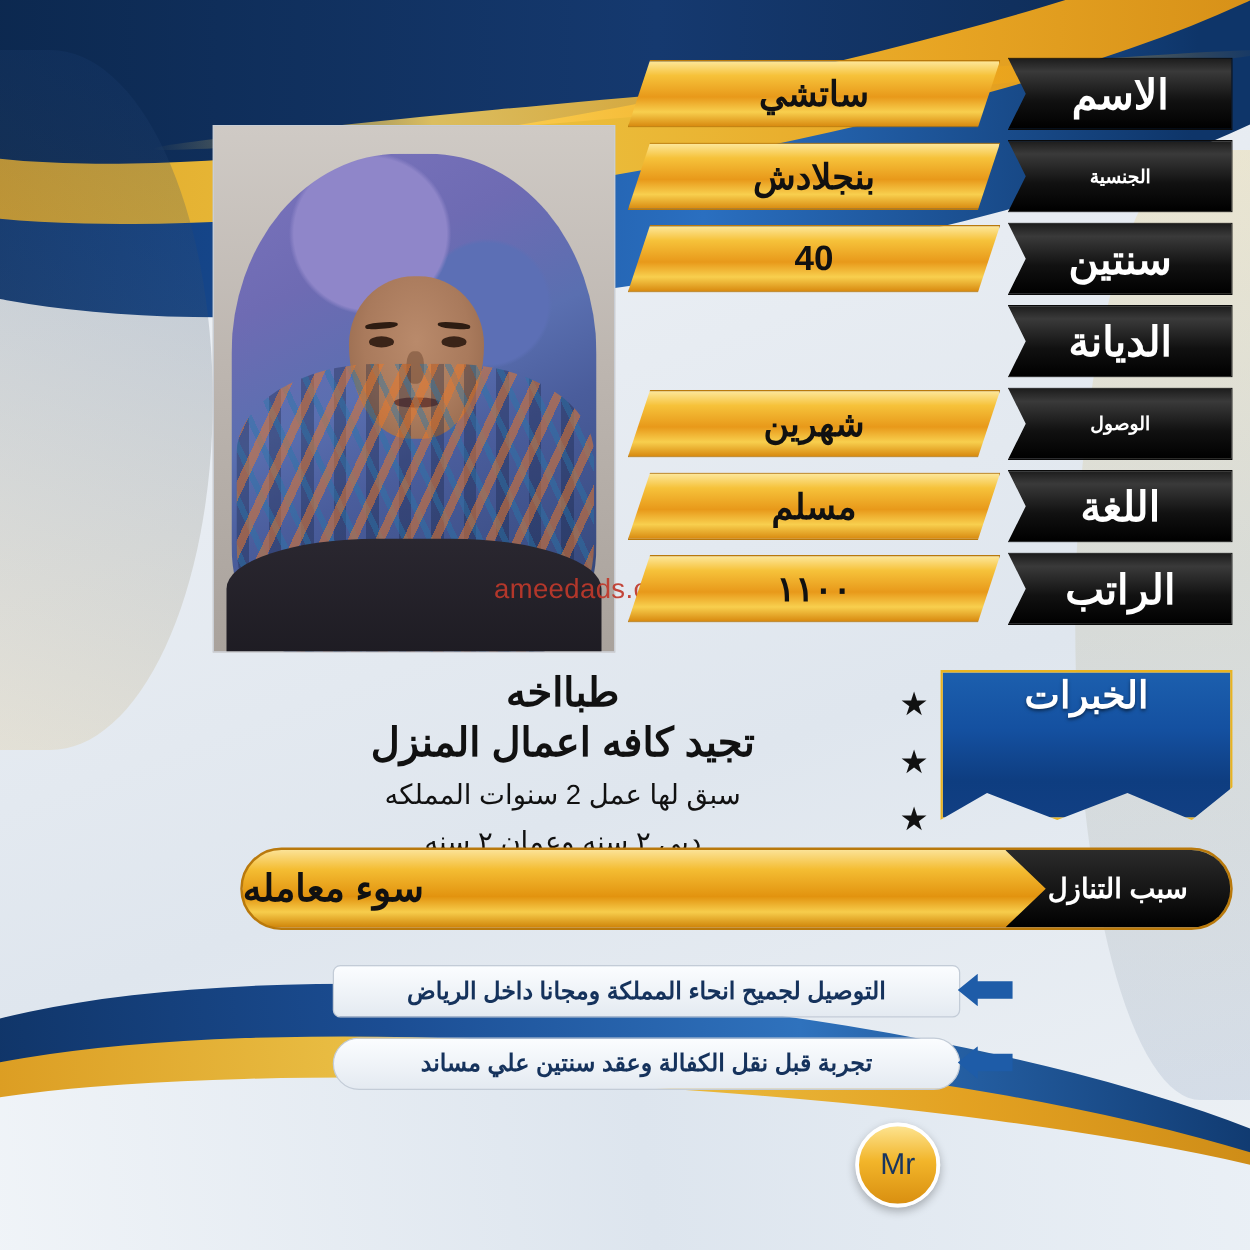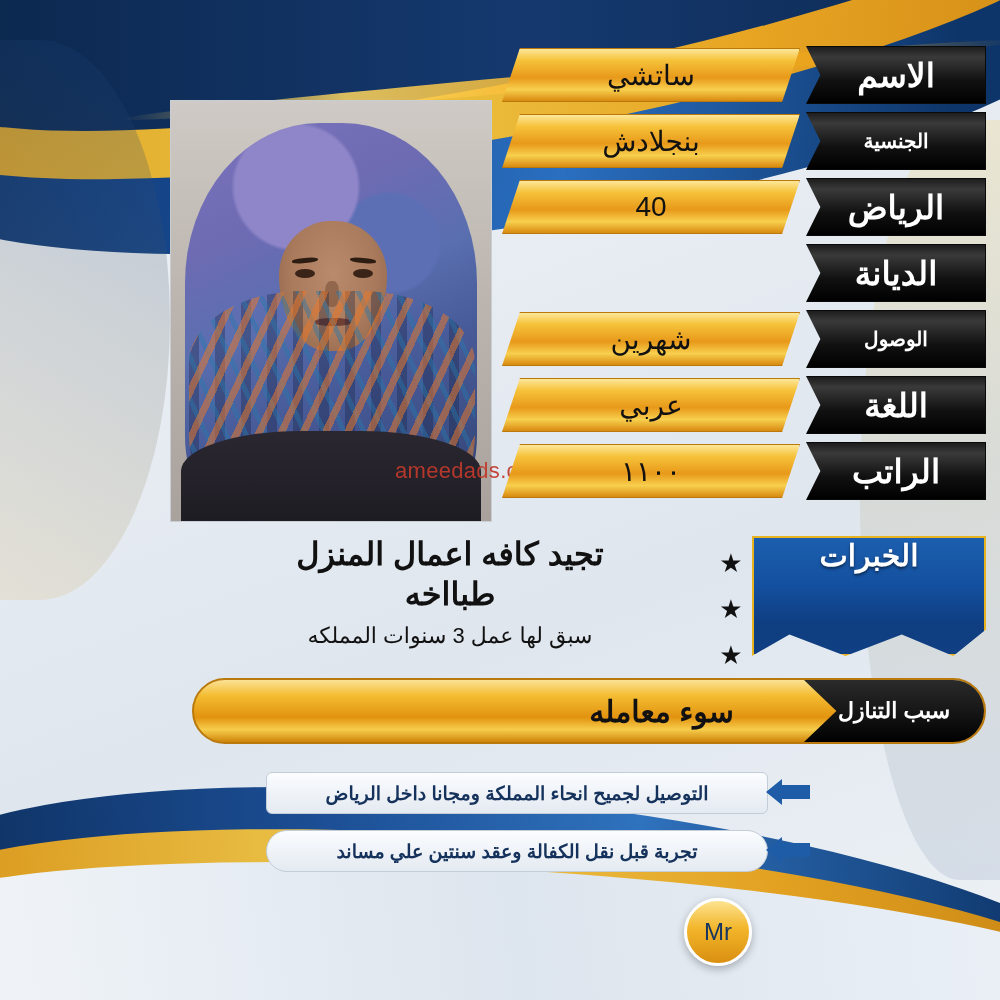--- a/index.html
+++ b/index.html
@@ -129,25 +129,25 @@
     background:linear-gradient(180deg,#1d1d1d 0%,#3a3a3a 18%,#111 60%,#000 100%);
     color:#ffffff;display:flex;align-items:center;justify-content:center;
     font-size:33px;font-weight:bold;
     clip-path:polygon(0 0,100% 0,100% 100%,0 100%,8% 50%);
     border:1px solid #0a0a0a;
   }
   .row .value{
     position:absolute;right:186px;top:2px;width:296px;height:52px;
     background:linear-gradient(180deg,#fde79a 0%,#f6c23a 22%,#e8991a 55%,#f8cf4e 78%,#d88a10 100%);
     color:#111;display:flex;align-items:center;justify-content:center;
-    font-size:28px;font-weight:normal;
+    font-size:28px;font-weight:bold;
     clip-path:polygon(6% 0,100% 0,94% 100%,0 100%);
     border:1px solid #b9790c;
   }
-  .row.lbl-sm .label{font-size:20px;}
+  .row.lbl-sm .label{font-size:15px;}
 
   
   #exp-banner{
     position:absolute;right:14px;top:536px;width:230px;height:116px;
     background:linear-gradient(180deg,#1c5fae 0%,#1450a0 40%,#0e3d80 75%,#113f83 100%);
     clip-path:polygon(0 0,100% 0,100% 78%,86% 100%,64% 82%,40% 100%,16% 82%,0 100%);
     border:2px solid #e9b320;
     display:flex;align-items:flex-start;justify-content:center;
   }
   #exp-banner .txt{color:#fff;font-size:30px;font-weight:bold;text-shadow:0 2px 3px rgba(0,0,0,.5);}
@@ -167,21 +167,21 @@
   }
   #reason .rlabel{
     width:180px;height:100%;
     background:linear-gradient(180deg,#2b2b2b 0%,#121212 60%,#000 100%);
     color:#fff;font-size:22px;font-weight:bold;
     display:flex;align-items:center;justify-content:center;
     border-radius:0 32px 32px 0;
     clip-path:polygon(0 0,100% 0,100% 100%,0 100%,18% 50%);
   }
   #reason .rvalue{
-    flex:1;text-align:right;color:#111;font-size:30px;font-weight:bold;
+    flex:1;text-align:left;color:#111;font-size:30px;font-weight:bold;
     padding-right:70px;
   }
 
   
   .note{
     position:absolute;right:232px;width:500px;height:40px;
     background:linear-gradient(180deg,#fbfdff 0%,#e4eaf1 100%);
     border:1px solid #c3ccd7;border-radius:6px;
     display:flex;align-items:center;justify-content:center;
     color:#15325c;font-size:19px;font-weight:bold;
@@ -242,57 +242,58 @@
       <div class="label">الاسم</div>
       <div class="value">ساتشي</div>
     </div>
 
     <div class="row lbl-sm">
       <div class="label">الجنسية</div>
       <div class="value">بنجلادش</div>
     </div>
 
     <div class="row">
-      <div class="label">الرياض</div>
+      <div class="label">سنتين</div>
       <div class="value">40</div>
     </div>
 
     <div class="row">
       <div class="label">الديانة</div>
     </div>
 
     <div class="row lbl-sm">
       <div class="label">الوصول</div>
       <div class="value">شهرين</div>
     </div>
 
     <div class="row">
       <div class="label">اللغة</div>
-      <div class="value">عربي</div>
+      <div class="value">مسلم</div>
     </div>
 
     <div class="row">
       <div class="label">الراتب</div>
       <div class="value">١١٠٠</div>
     </div>
 
   </div>
 
   <div id="exp-banner">
     <span class="txt">الخبرات</span>
   </div>
   <div id="exp-stars">
     <div>★</div>
     <div>★</div>
     <div>★</div>
   </div>
   <div id="exp-text">
+    <div class="big">طبااخه</div>
     <div class="big">تجيد كافه اعمال المنزل</div>
-    <div class="big">طبااخه</div>
-    <div class="small">سبق لها عمل 3 سنوات المملكه</div>
+    <div class="small">سبق لها عمل 2 سنوات المملكه</div>
+    <div class="small">دبي ٢ سنه وعمان ٢ سنه</div>
   </div>
 
   <div id="reason">
     <div class="rlabel">سبب التنازل</div>
     <div class="rvalue">سوء معامله</div>
   </div>
 
   <div class="note n1">التوصيل لجميح انحاء المملكة ومجانا داخل الرياض</div>
   <div class="arrow a1">
     <svg width="44" height="26" viewBox="0 0 44 26">

